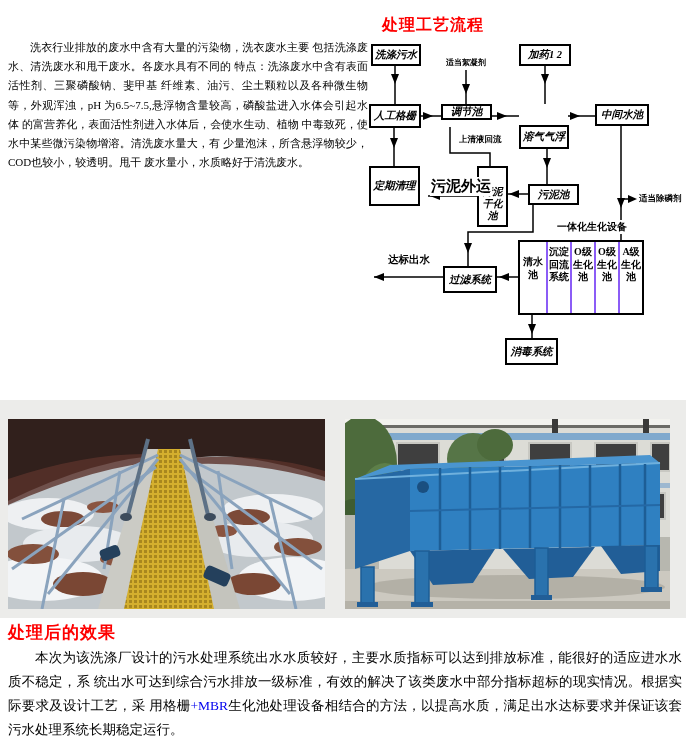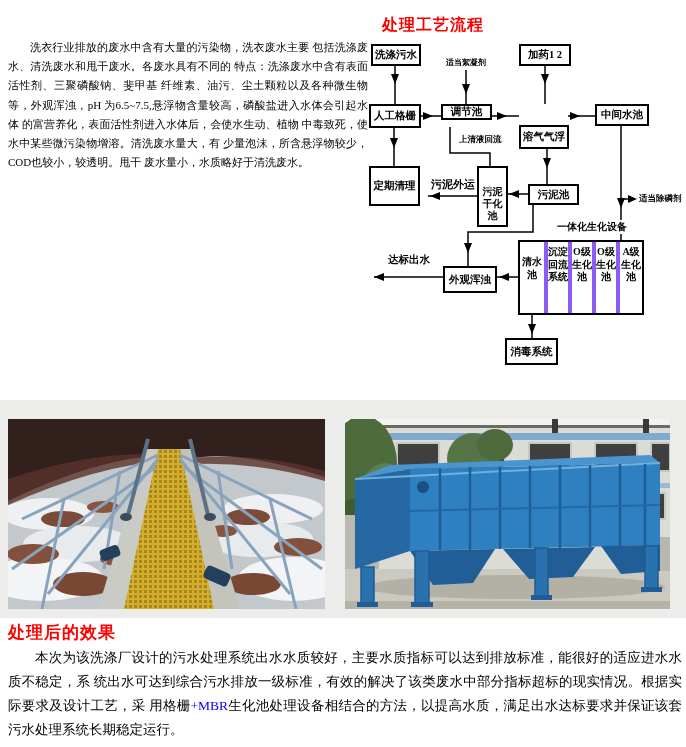--- a/index.html
+++ b/index.html
@@ -11,25 +11,25 @@
   #title2{left:382px;top:15px;font-size:16px;}
   #title3{left:8px;top:621px;font-size:17px;}
   #col-left{left:8px;top:38px;width:360px;font-size:11px;line-height:19.2px;text-align:justify;}
   #col-left p{margin:0;text-indent:2em;}
   #bottom-para{left:8px;top:646px;width:674px;font-size:13.5px;line-height:24px;text-align:justify;text-indent:2em;}
   .blue-seg{color:#0000ee;}
   
   #flow-lines{left:0;top:0;width:686px;height:747px;pointer-events:none;z-index:1;}
   .fbox{position:absolute;z-index:2;box-sizing:border-box;border:2px solid #000;background:#fff;
         display:flex;align-items:center;justify-content:center;text-align:center;
-        font-size:10.5px;font-weight:bold;line-height:12px;}
+        font-size:10.5px;font-weight:bold;line-height:12px;font-style:italic;}
   .flabel{position:absolute;z-index:2;font-weight:bold;white-space:nowrap;background:#fff;padding:0 1px;}
   #unit-table{position:absolute;z-index:2;box-sizing:border-box;left:518px;top:240px;width:126px;height:75px;
         border:2px solid #000;background:#fff;display:flex;}
-  .ucol{box-sizing:border-box;border-right:4px solid #8b5cf6;font-size:10px;font-weight:bold;line-height:12.5px;
+  .ucol{box-sizing:border-box;border-right:2px solid #8b5cf6;font-size:10px;font-weight:bold;line-height:12.5px;
         text-align:center;word-break:break-all;padding-top:4px;}
   .ucol:last-child{border-right:none;}
   .ucol.first{padding-top:14px;}
   
   #photo-band{left:0;top:400px;width:686px;height:218px;background:#ececea;z-index:0;}
   .photo{position:absolute;top:19px;height:190px;overflow:hidden;}
   #photo-left{left:8px;width:317px;}
   #photo-right{left:345px;width:325px;}
 </style>
 </head>
@@ -218,34 +218,34 @@
 
   <div class="fbox" style="left:371px;top:44px;width:50px;height:22px;">洗涤污水</div>
   <div class="fbox" style="left:519px;top:44px;width:52px;height:22px;">加药1 2</div>
   <div class="fbox" style="left:369px;top:104px;width:52px;height:24px;">人工格栅</div>
   <div class="fbox" style="left:441px;top:104px;width:51px;height:16px;">调节池</div>
   <div class="fbox" style="left:519px;top:104px;width:50px;height:24px;margin-top:21px;">溶气气浮</div>
   <div class="fbox" style="left:595px;top:104px;width:54px;height:22px;">中间水池</div>
   <div class="fbox" style="left:369px;top:166px;width:51px;height:40px;">定期清理</div>
   <div class="fbox" style="left:477px;top:166px;width:31px;height:61px;font-size:10px;align-items:flex-start;padding-top:18px;">污泥干化池</div>
   <div class="fbox" style="left:528px;top:184px;width:51px;height:21px;">污泥池</div>
-  <div class="fbox" style="left:443px;top:266px;width:54px;height:27px;">外观浑浊</div>
+  <div class="fbox" style="left:443px;top:266px;width:54px;height:27px;">过滤系统</div>
   <div class="fbox" style="left:505px;top:338px;width:53px;height:27px;">消毒系统</div>
 
   <div id="unit-table">
     <div class="ucol first" style="width:28px;">清水池</div>
     <div class="ucol" style="width:24px;">沉淀回流系统</div>
     <div class="ucol" style="width:24px;">O级生化池</div>
     <div class="ucol" style="width:24px;">O级生化池</div>
     <div class="ucol" style="width:22px;">A级生化池</div>
   </div>
 
   <div class="flabel" style="left:445px;top:57px;font-size:8px;">适当絮凝剂</div>
   <div class="flabel" style="left:458px;top:134px;font-size:8.5px;">上清液回流</div>
-  <div class="flabel" style="left:430px;top:177px;font-size:11px;">污泥外运</div>
+  <div class="flabel" style="left:430px;top:177px;font-size:15px;">污泥外运</div>
   <div class="flabel" style="left:638px;top:193px;font-size:8.5px;">适当除磷剂</div>
   <div class="flabel" style="left:539px;top:220px;font-size:10px;margin-left:17px;">一体化生化设备</div>
   <div class="flabel" style="left:387px;top:253px;font-size:10.5px;background:transparent;">达标出水</div>
 
   <div id="bottom-para" class="abs">
     <span>本次为该洗涤厂设计的污水处理系统出水水质较好，主要水质指标可以达到排放标准，能很好的适应进水水质不稳定，系 统出水可达到综合污水排放一级标准，有效的解决了该类废水中部分指标超标的现实情况。根据实际要求及设计工艺，采 用格栅</span><span class="blue-seg">+MBR</span><span>生化池处理设备相结合的方法，以提高水质，满足出水达标要求并保证该套污水处理系统长期稳定运行。</span>
   </div>
 
 </div>
 

